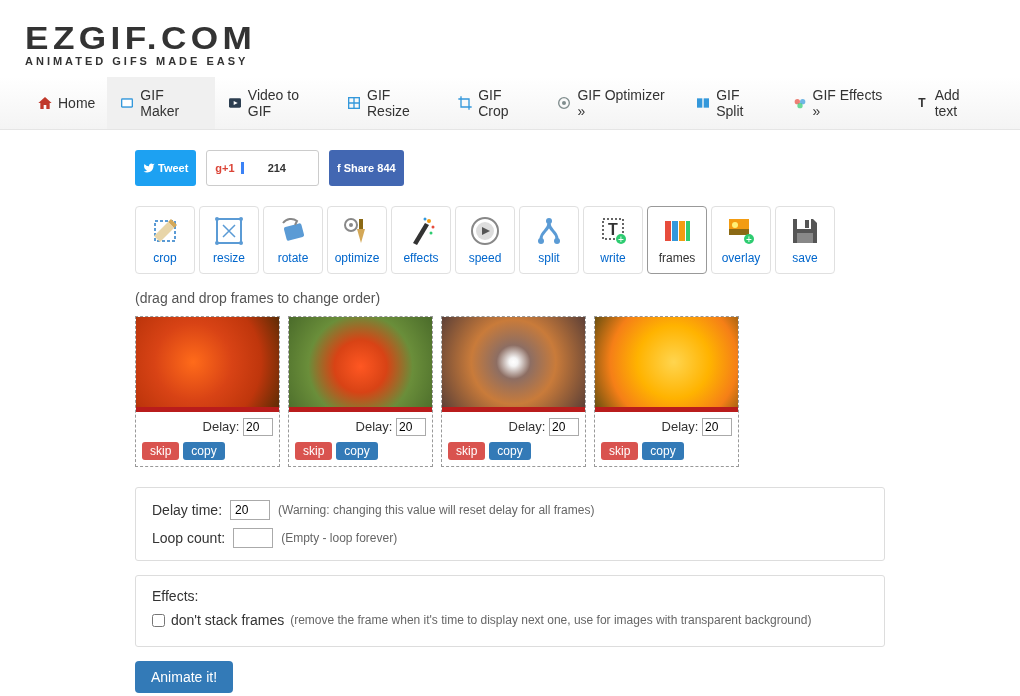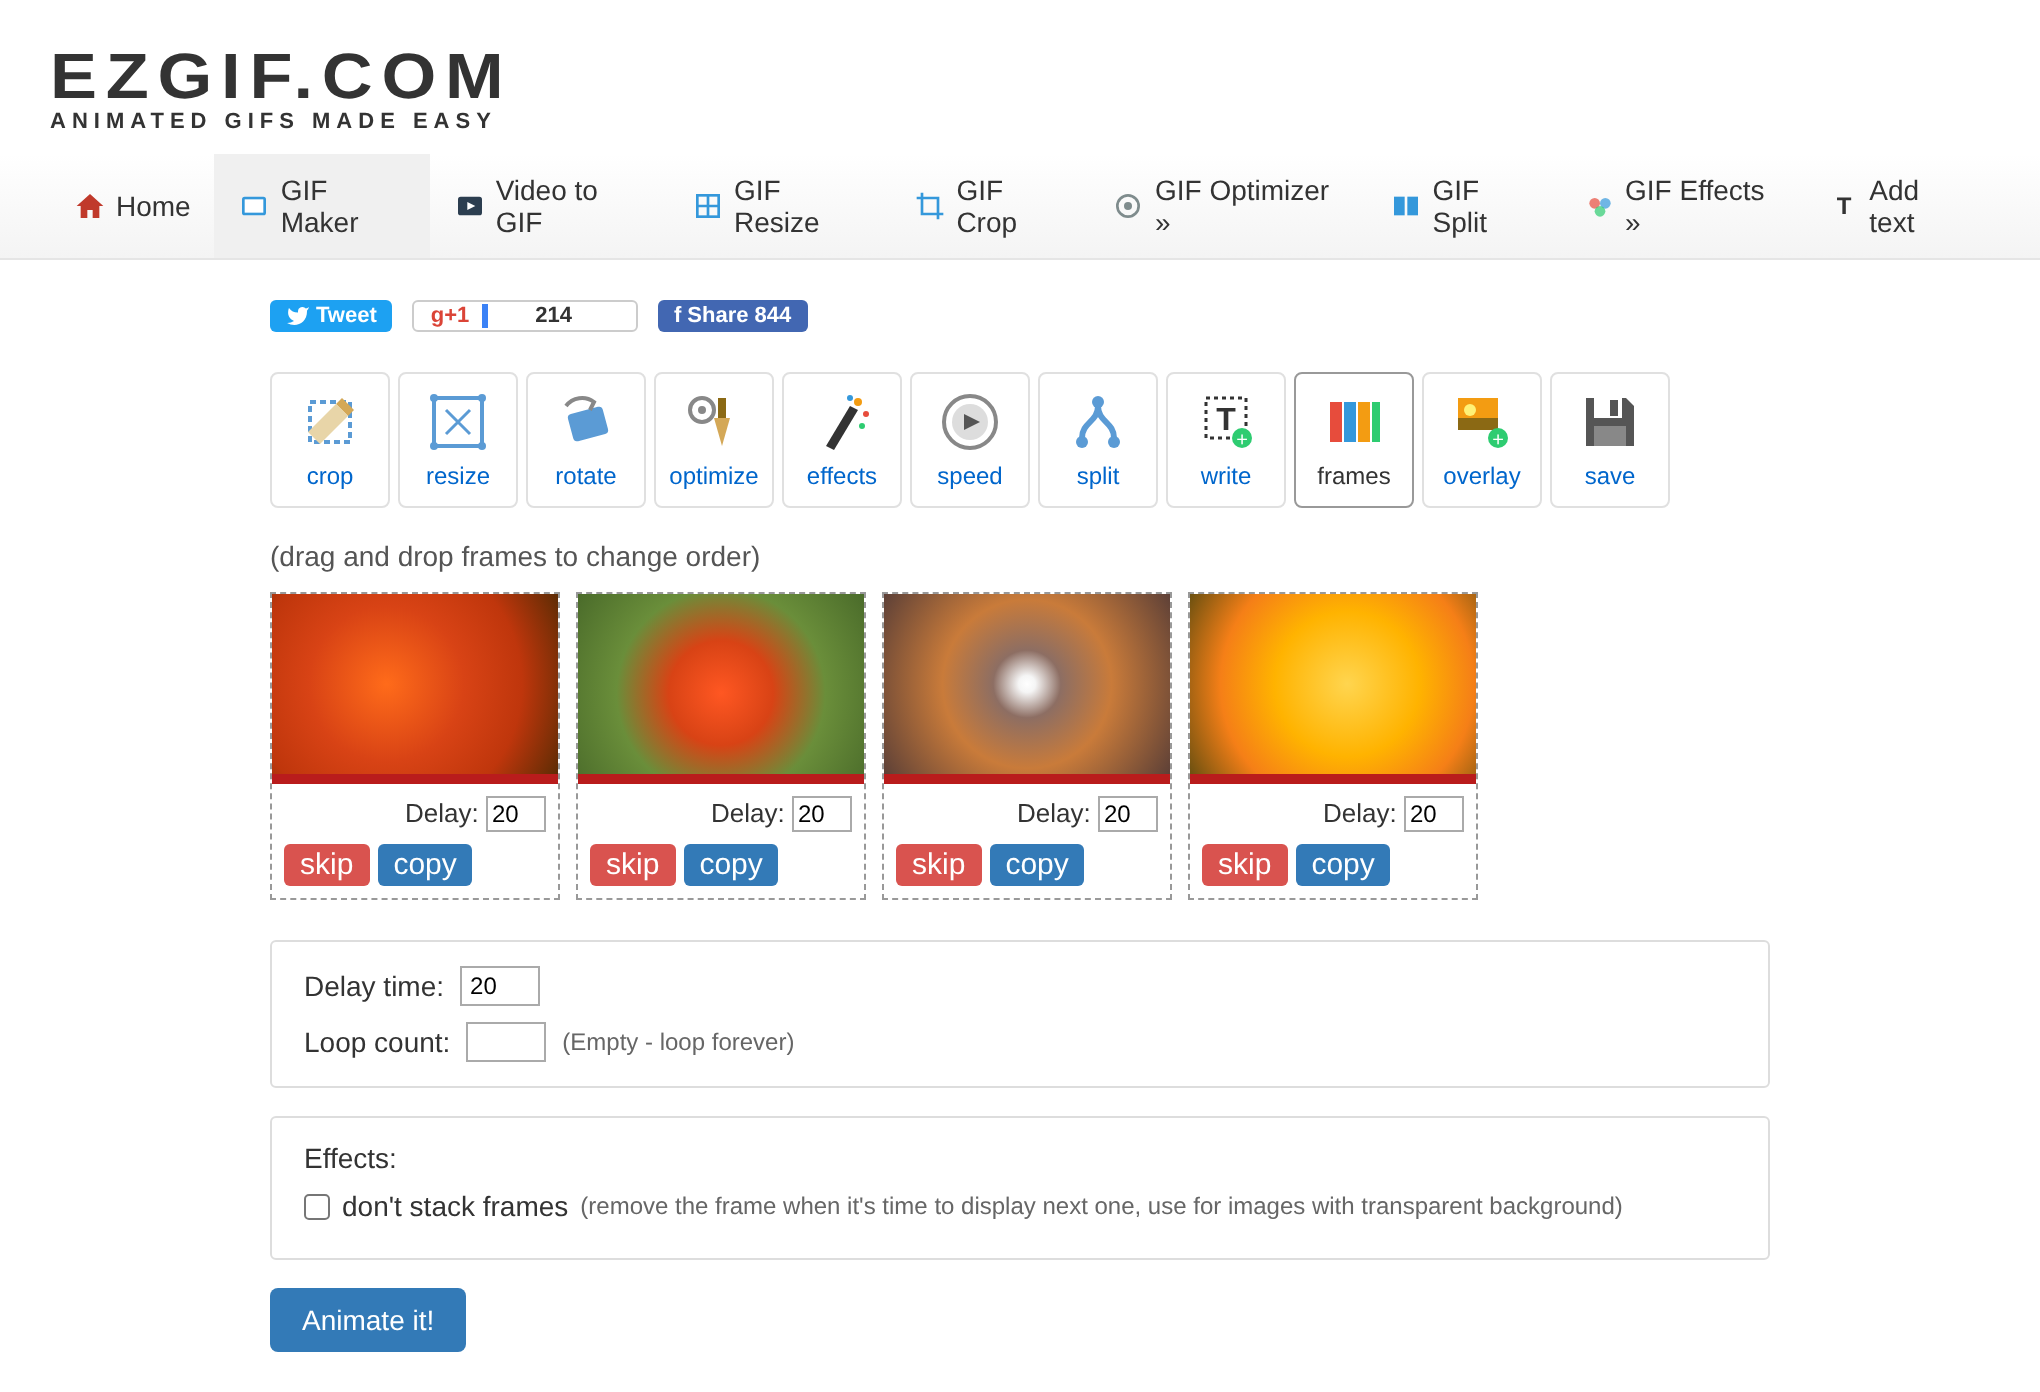--- a/index.html
+++ b/index.html
@@ -8,38 +8,38 @@
 .logo-main { font-family: Impact, sans-serif; font-size: 32px; letter-spacing: 4px; font-weight: 900; transform: scaleX(1.1); transform-origin: left; }
 .logo-sub { font-family: Impact, sans-serif; font-size: 11px; letter-spacing: 3px; font-weight: bold; margin-top: -2px; }
 .nav { display: flex; padding: 0 25px; border-bottom: 1px solid #e5e5e5; background: linear-gradient(#fff, #f4f4f4); }
 .nav-item { display: flex; align-items: center; gap: 5px; padding: 10px 12px; cursor: pointer; color: #333; font-size: 14px; }
 .nav-item.active { background: #f0f0f0; }
 .nav-icon { width: 16px; height: 16px; display: inline-block; }
 .content { max-width: 750px; margin: 0 auto; padding: 20px 0; }
 .title-row { display: flex; justify-content: space-between; align-items: center; margin-bottom: 20px; }
 h1 { font-size: 28px; font-weight: normal; color: #333; }
 .share-buttons { display: flex; gap: 10px; align-items: center; }
-.share-btn { display: inline-flex; align-items: center; padding: 2px 8px; border-radius: 3px; font-size: 11px; color: #fff; font-weight: bold; height: 16px; }
+.share-btn { display: inline-flex; align-items: center; padding: 2px 8px; border-radius: 3px; font-size: 11px; color: #fff; font-weight: bold; height: 36px; }
 .tweet-btn { background: #1da1f2; }
 .gplus-btn { background: #fff; border: 1px solid #ccc; color: #333; display: inline-flex; }
 .gplus-count { border-left: 3px solid #3b82f6; padding: 0 24px; margin-left: 6px; }
 .fb-btn { background: #4267b2; }
 .toolbar { display: flex; gap: 4px; margin-bottom: 16px; }
 .tool-btn { display: flex; flex-direction: column; align-items: center; justify-content: center; width: 60px; height: 68px; border: 1px solid #e0e0e0; border-radius: 4px; background: #fff; cursor: pointer; gap: 4px; font-size: 12px; color: #0066cc; }
 .tool-btn.active { border: 1px solid #999; color: #333; }
 .tool-icon { width: 32px; height: 32px; }
 .hint { color: #555; margin-bottom: 10px; font-size: 14px; }
 .frames-row { display: flex; gap: 8px; margin-bottom: 20px; }
 .frame-card { display: flex; flex-direction: column; border: 1px dashed #999; background: #fff; width: 145px; }
 .frame-img { width: 100%; height: 90px; display: block; }
 .frame-controls { padding: 6px; text-align: right; border-top: 5px solid #b91c1c; }
 .frame-controls label { font-size: 13px; }
 .frame-controls input { width: 30px; font-size: 12px; padding: 1px 2px; border: 1px solid #aaa; }
 .frame-actions { padding: 0 6px 6px; display: flex; gap: 4px; }
-.small-btn { background: #d9534f; color: #fff; border: none; padding: 2px 8px; font-size: 15px; border-radius: 3px; cursor: pointer; }
+.small-btn { background: #d9534f; color: #fff; border: none; padding: 2px 8px; font-size: 12px; border-radius: 3px; cursor: pointer; }
 .small-btn.copy { background: #337ab7; }
 .panel { border: 1px solid #ddd; padding: 12px 16px; margin-bottom: 14px; border-radius: 3px; }
 .panel-row { display: flex; align-items: center; gap: 8px; margin-bottom: 8px; }
 .panel-row:last-child { margin-bottom: 0; }
 .panel-row label { font-size: 14px; color: #333; }
 .panel-row input[type="text"] { width: 40px; padding: 2px 4px; border: 1px solid #aaa; font-size: 12px; }
 .panel-note { font-size: 12px; color: #666; }
 .effects-title { font-size: 14px; margin-bottom: 8px; }
 .checkbox-row { display: flex; align-items: center; gap: 6px; margin-bottom: 6px; font-size: 14px; }
 .checkbox-note { font-size: 12px; color: #666; }
@@ -273,20 +273,21 @@
           <button class="small-btn">skip</button>
           <button class="small-btn copy">copy</button>
         </div>
       </div>
     </div>
 
   <div class="panel">
     <div class="panel-row">
       <label>Delay time:</label>
       <input type="text" value="20" style="">
+      <span class="panel-note">(Warning: changing this value will reset delay for all frames)</span>
     </div>
     <div class="panel-row">
       <label>Loop count:</label>
       <input type="text" value="" style="">
       <span class="panel-note">(Empty - loop forever)</span>
     </div>
   </div>
 
   <div class="panel">
     <div class="effects-title">Effects:</div>

